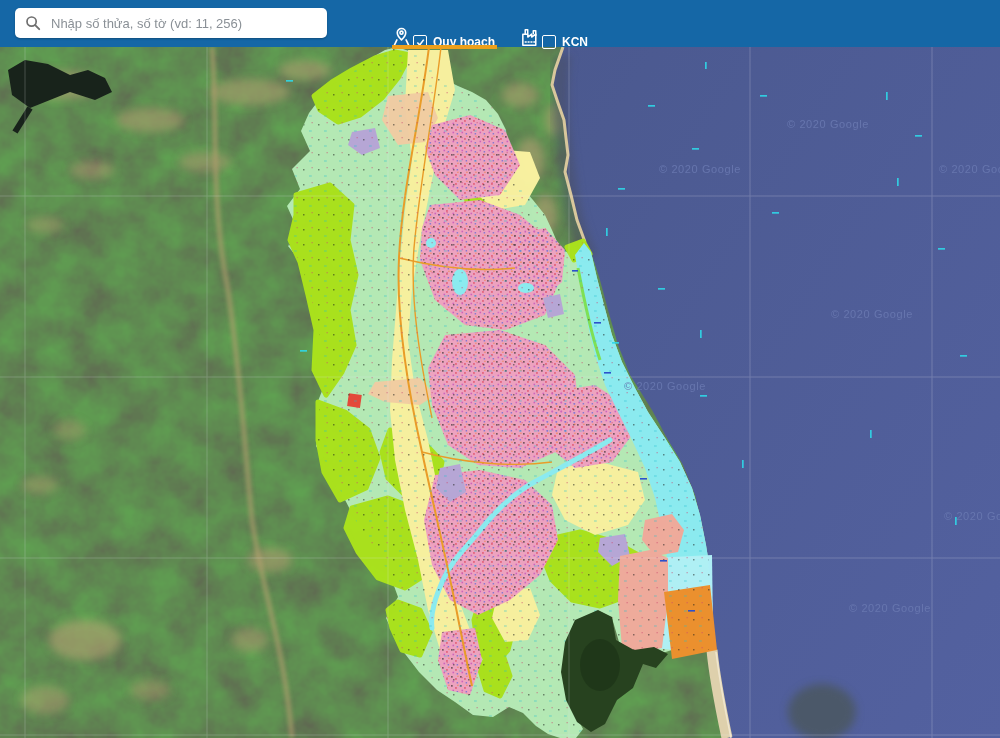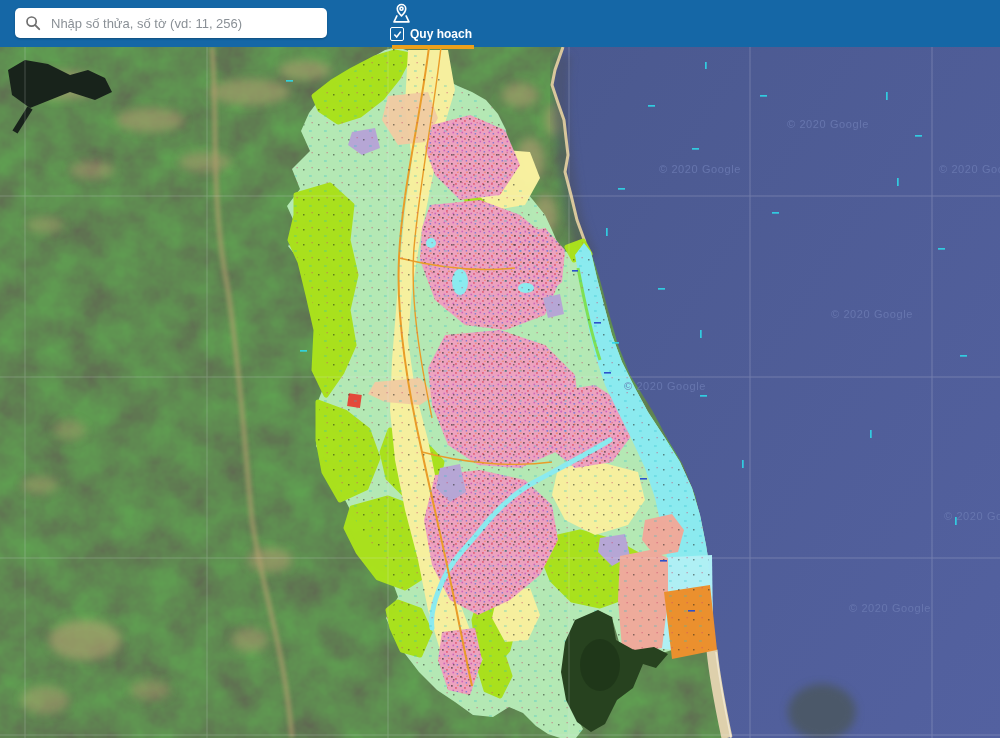--- a/index.html
+++ b/index.html
@@ -9,22 +9,22 @@
   
   .topbar{position:absolute;left:0;top:0;width:1000px;height:47px;background:#1567a6;z-index:5;}
   .searchbox{position:absolute;left:15px;top:8px;width:312px;height:30px;background:#fff;
     border-radius:5px;display:flex;align-items:center;box-shadow:0 1px 2px rgba(0,0,0,.25);}
   .searchbox svg{margin:0 8px 0 10px;flex:0 0 auto;}
   .searchbox input{border:none;outline:none;flex:1;font-size:13px;color:#333;
     font-family:"Liberation Sans",sans-serif;background:transparent;padding-right:8px;}
   .searchbox input::placeholder{color:#8a9096;}
 
   .tabs{position:absolute;left:378px;top:0;height:47px;display:flex;}
-  .tab{position:relative;height:47px;padding:2px 12px 0 12px;display:flex;flex-direction:column;
-    align-items:flex-start;cursor:pointer;}
+  .tab{position:relative;height:47px;padding:2px 12px 0 12px;display:flex;flex-direction:row;
+    align-items:flex-end;cursor:pointer;}
   .tab .ticon{height:23px;display:flex;align-items:flex-end;justify-content:center;}
   .tab .row{display:flex;align-items:center;margin-top:2px;}
   .cbox{width:12px;height:12px;border:1.6px solid #fff;border-radius:2px;margin-right:6px;
     display:flex;align-items:center;justify-content:center;}
   .cbox svg{display:none;}
   .tab.checked .cbox svg{display:block;}
   .tlabel{color:#fff;font-size:12px;font-weight:bold;white-space:nowrap;}
   .tab.active::after{content:"";position:absolute;left:14px;right:10px;bottom:0;height:4px;
     background:#eda01b;}
 
@@ -63,20 +63,36 @@
             <svg width="9" height="9" viewBox="0 0 10 10">
               <path d="M1.5 5l2.6 2.8L8.6 1.8" fill="none" stroke="#fff" stroke-width="1.8"></path>
             </svg>
           </span>
           <span class="tlabel">Quy hoạch</span>
         </span>
       </div>
 
 
 
+      <div class="tab">
+        <span class="ticon">
+          <svg width="23" height="23" viewBox="0 0 24 24" fill="none" stroke="#fff" stroke-width="1.6" stroke-linejoin="round" stroke-linecap="round">
+            <path d="M6.5 8V3.8h2.6V8"></path>
+            <path d="M14.9 8V5h2.6v5"></path>
+            <path d="M4 20V8.5h5.2v3l4-3v3l4.3-3V20z"></path>
+            <path d="M6.5 16.8h1M9.5 16.8h1M12.5 16.8h1M15.5 16.8h1"></path>
+          </svg>
+        </span>
+        <span class="row">
+          <span class="cbox">
+            
+          </span>
+          <span class="tlabel">KCN</span>
+        </span>
+      </div>
 
     </div>
   </div>
 
   <div class="map">
   <svg width="1000" height="691" viewBox="0 47 1000 691">
     <defs>
       <filter id="terrainNoise" x="0" y="0" width="100%" height="100%">
         <feTurbulence type="fractalNoise" baseFrequency="0.028" numOctaves="4" seed="11" result="n"></feTurbulence>
         <feColorMatrix in="n" type="matrix" values="0 0 0 0 0.14   0.35 0 0 0 0.13   0 0 0 0 0.10   0 0 0 0 1"></feColorMatrix>

